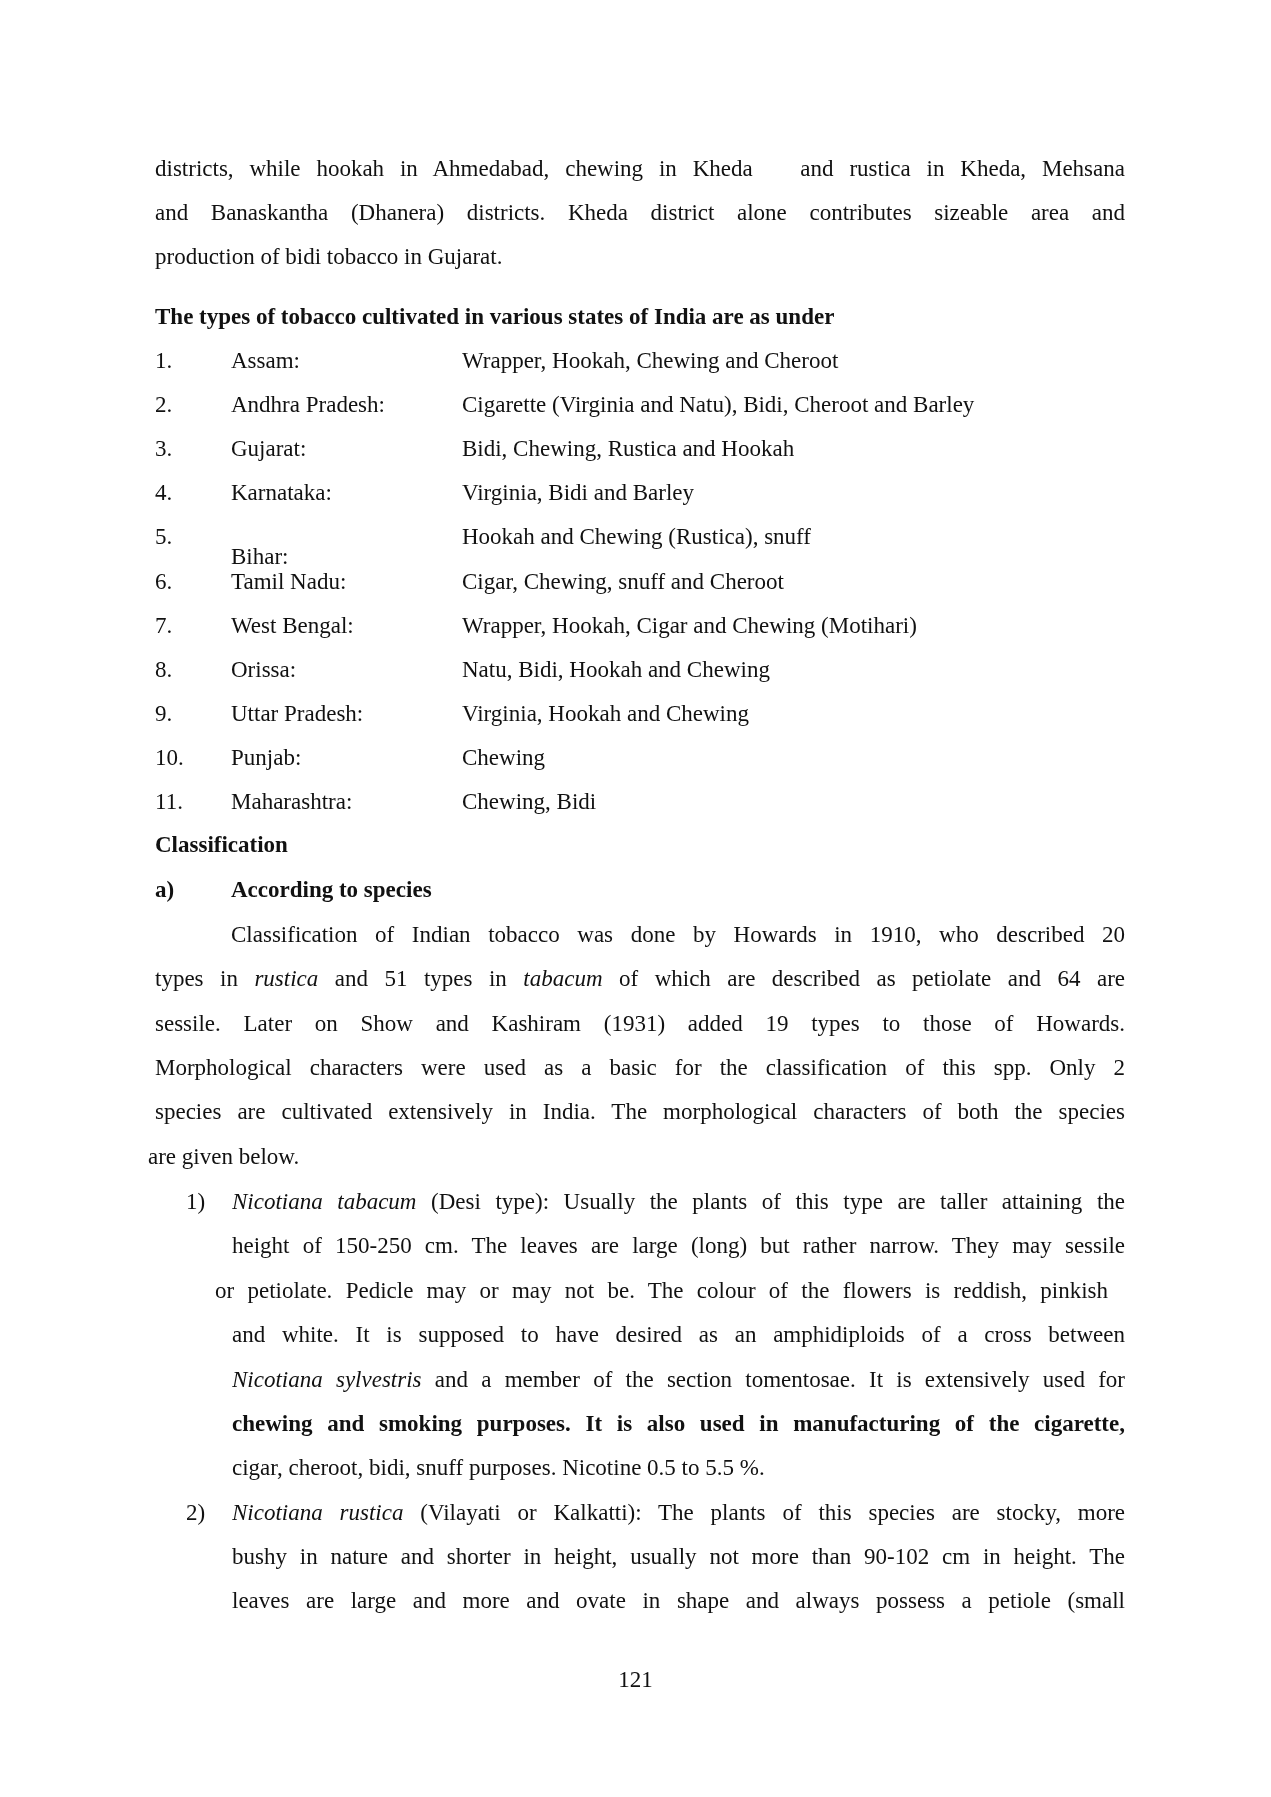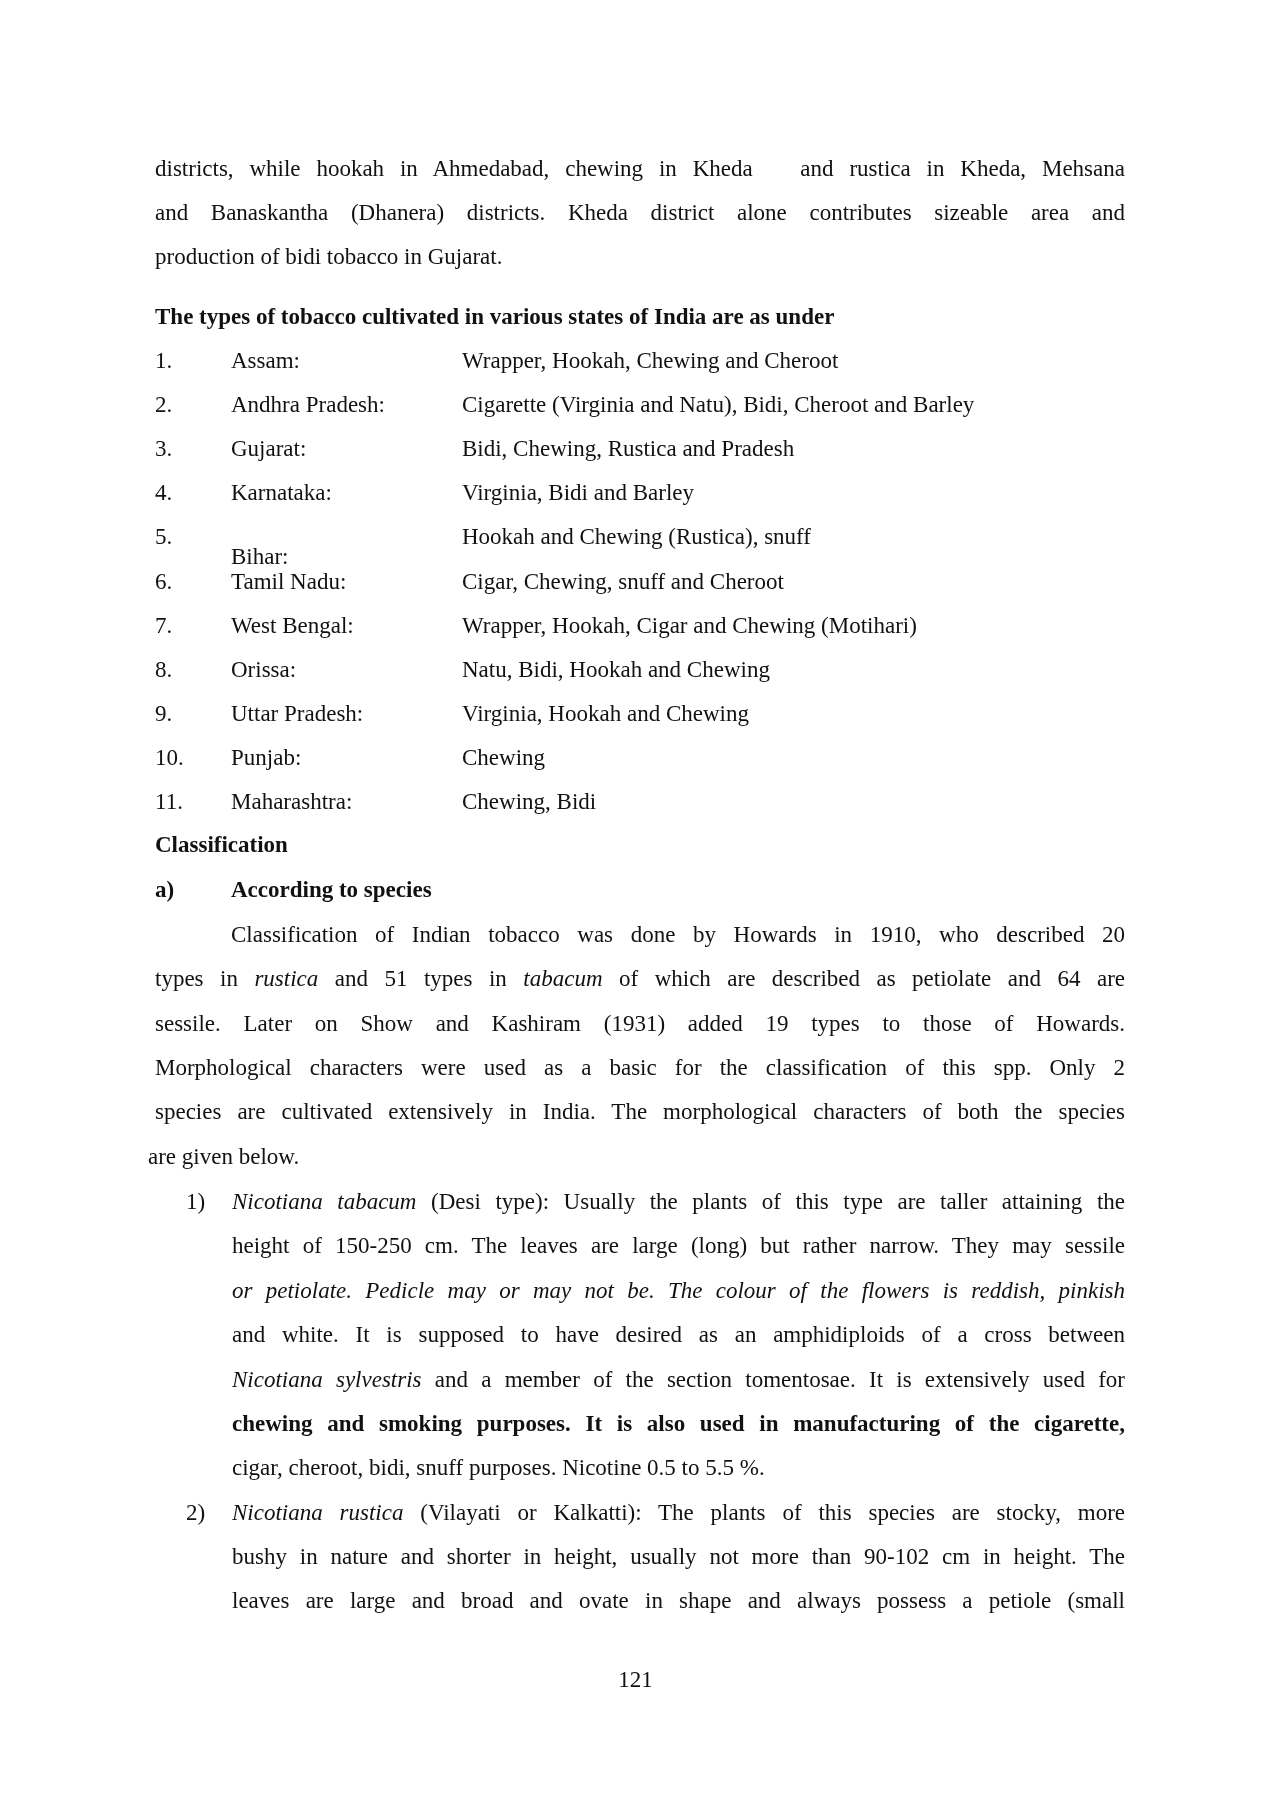--- a/index.html
+++ b/index.html
@@ -32,21 +32,21 @@
       <div class="ln types" style="top: 347px;">Wrapper, Hookah, Chewing and Cheroot</div>
     </div>
     <div>
       <div class="ln num" style="top: 391.1px;">2.</div>
       <div class="ln state" style="top: 391.1px;">Andhra Pradesh:</div>
       <div class="ln types" style="top: 391.1px;">Cigarette (Virginia and Natu), Bidi, Cheroot and Barley</div>
     </div>
     <div>
       <div class="ln num" style="top: 435.2px;">3.</div>
       <div class="ln state" style="top: 435.2px;">Gujarat:</div>
-      <div class="ln types" style="top: 435.2px;">Bidi, Chewing, Rustica and Pradesh</div>
+      <div class="ln types" style="top: 435.2px;">Bidi, Chewing, Rustica and Hookah</div>
     </div>
     <div>
       <div class="ln num" style="top: 479.3px;">4.</div>
       <div class="ln state" style="top: 479.3px;">Karnataka:</div>
       <div class="ln types" style="top: 479.3px;">Virginia, Bidi and Barley</div>
     </div>
     <div>
       <div class="ln num" style="top: 523.4px;">5.</div>
       <div class="ln state" style="top: 523.4px; margin-top: 20px;">Bihar:</div>
       <div class="ln types" style="top: 523.4px;">Hookah and Chewing (Rustica), snuff</div>
@@ -93,27 +93,27 @@
   <div class="ln j" style="left:155px;width:970px;top:1010px;">sessile. Later on Show and Kashiram (1931) added 19 types to those of Howards.</div>
   <div class="ln j" style="left:155px;width:970px;top:1054px;">Morphological characters were used as a basic for the classification of this spp. Only 2</div>
   <div class="ln j" style="left:155px;width:970px;top:1098px;">species are cultivated extensively in India. The morphological characters of both the species</div>
   <div class="ln" style="left:148px;top:1143px;">are given below.</div>
 </div>
 
 <div>
   <div class="ln" style="left:186px;top:1188px;">1)</div>
   <div class="ln j" style="left:232px;width:893px;top:1188px;"><i>Nicotiana tabacum</i><span> (Desi type): Usually the plants of this type are taller attaining the</span></div>
   <div class="ln j" style="left:232px;width:893px;top:1232px;">height of 150-250 cm. The leaves are large (long) but rather narrow. They may sessile</div>
-  <div class="ln j" style="left:232px;width:893px;top:1277px;font-style:italic;">or petiolate. Pedicle may or may not be. The colour of the flowers is reddish, pinkish</div>
+  <div class="ln j" style="left:215px;width:893px;top:1277px;">or petiolate. Pedicle may or may not be. The colour of the flowers is reddish, pinkish</div>
   <div class="ln j" style="left:232px;width:893px;top:1321px;">and white. It is supposed to have desired as an amphidiploids of a cross between</div>
   <div class="ln j" style="left:232px;width:893px;top:1366px;"><i>Nicotiana sylvestris</i><span> and a member of the section tomentosae. It is extensively used for</span></div>
   <div class="ln j" style="left:232px;width:893px;top:1410px;font-weight:bold;">chewing and smoking purposes. It is also used in manufacturing of the cigarette,</div>
   <div class="ln" style="left:232px;top:1454px;">cigar, cheroot, bidi, snuff purposes. Nicotine 0.5 to 5.5 %.</div>
 </div>
 
 <div>
   <div class="ln" style="left:186px;top:1499px;">2)</div>
   <div class="ln j" style="left:232px;width:893px;top:1499px;"><i>Nicotiana rustica</i><span> (Vilayati or Kalkatti): The plants of this species are stocky, more</span></div>
   <div class="ln j" style="left:232px;width:893px;top:1543px;">bushy in nature and shorter in height, usually not more than 90-102 cm in height. The</div>
-  <div class="ln j" style="left:232px;width:893px;top:1587px;">leaves are large and broad and ovate in shape and always possess a petiole (small</div>
+  <div class="ln j" style="left:232px;width:893px;top:1587px;">leaves are large and more and ovate in shape and always possess a petiole (small</div>
 </div>
 
 <div class="ln pageno" style="top:1666px;">121</div>
 
 </body></html>

